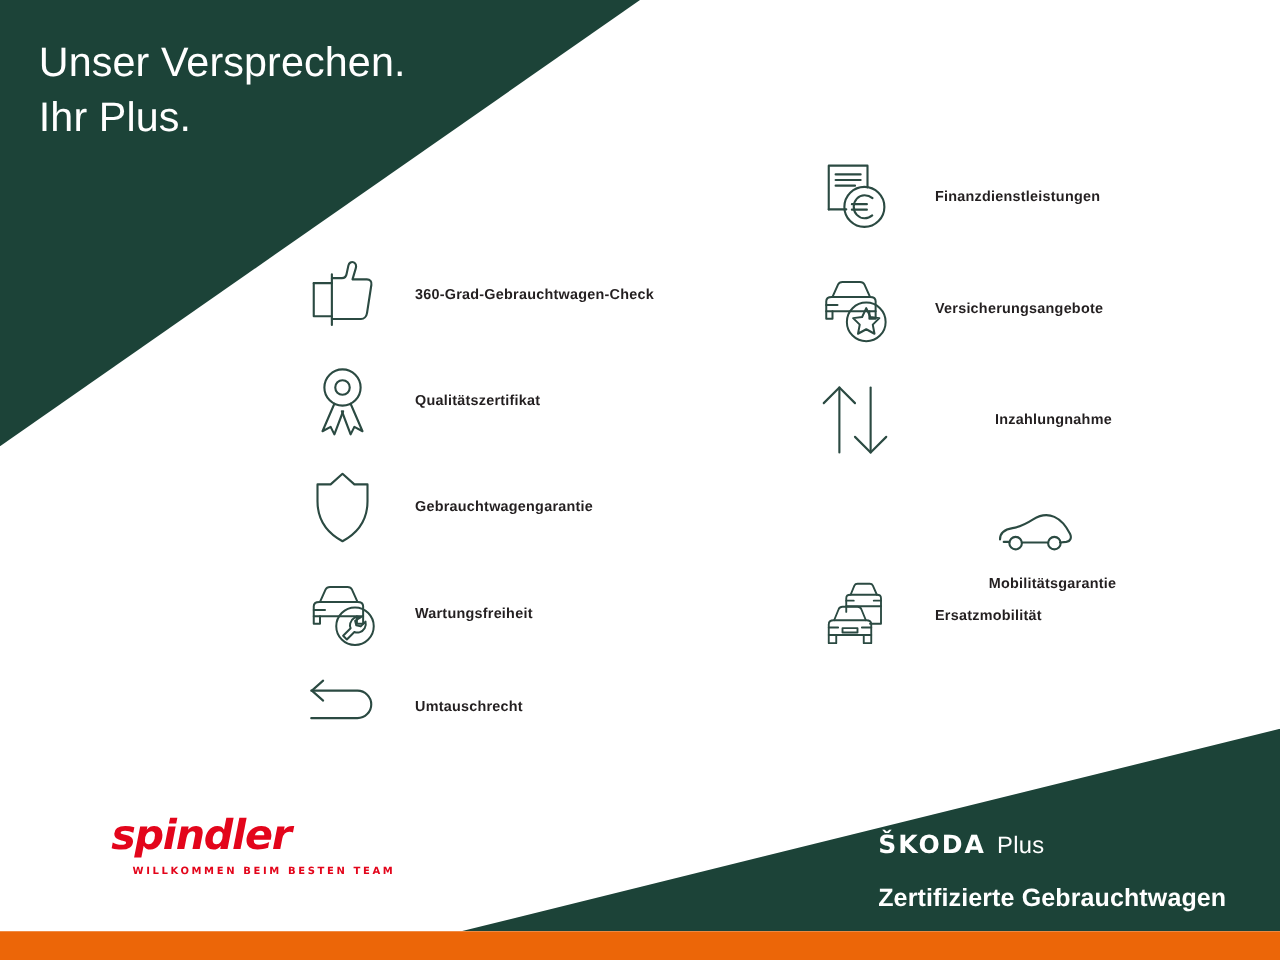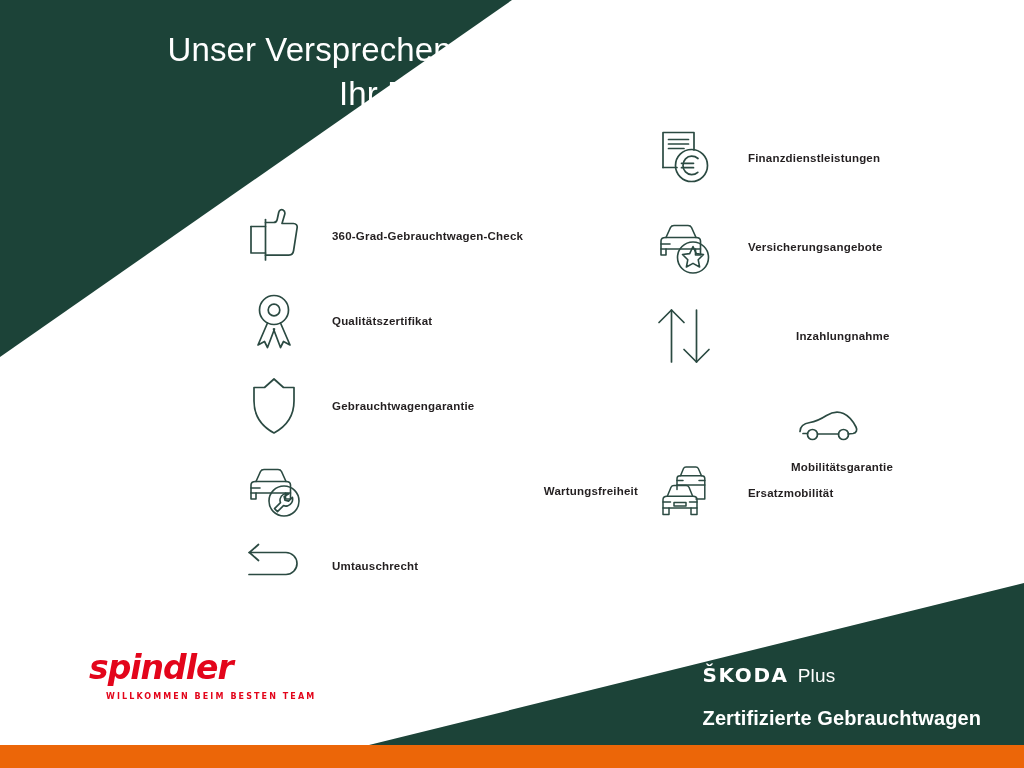--- a/index.html
+++ b/index.html
@@ -32,21 +32,21 @@
 
   
   #headline{
     position:absolute;left:31px;top:28px;width:430px;
     color:#ffffff;
     font-size:33px;line-height:44px;
     font-weight:300;
     letter-spacing:.1px;
     z-index:6;
   }
-  #headline .l{display:block;white-space:nowrap;text-align:right;}
+  #headline .l{display:block;white-space:nowrap;}
 
   
   .column{position:absolute;z-index:6;}
   #col-left{left:238px;top:200px;width:400px;}
   #col-right{left:648px;top:122px;width:360px;}
 
   .feature{
     position:relative;
     display:flex;align-items:center;
   }
@@ -61,21 +61,21 @@
     color:#231f20;
     font-size:11.5px;
     font-weight:bold;
     letter-spacing:.2px;
     white-space:nowrap;
   }
   #col-right .feature .lbl{margin-left:28px;}
 
   
   #col-left  .feature{height:72px;margin-bottom:13px;}
-  #col-left  .feature:nth-child(4){margin-bottom:3px;justify-content:space-between;}
+  #col-left  .feature:nth-child(4){margin-bottom:3px;}
   #col-right .feature{height:72px;margin-bottom:17px;}
   #col-right .feature:nth-child(3){height:72px;gap:48px;}
   #col-right .feature:nth-child(4){height:50px;margin-bottom:18px;flex-direction:column;}
 
   
   #spindler{
     position:absolute;left:57px;top:645px;z-index:6;
     width:260px;
   }
   #spindler-word{

